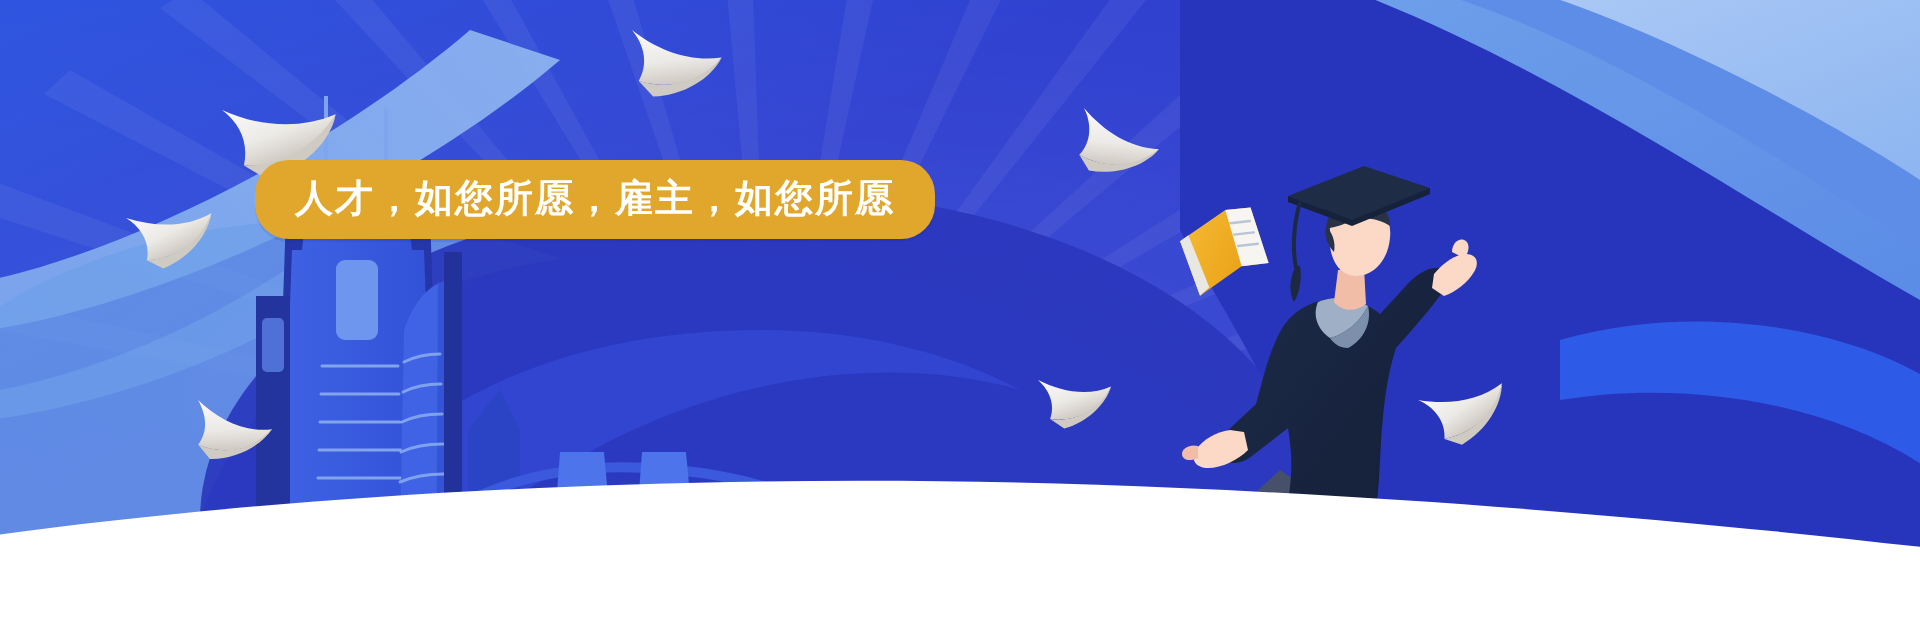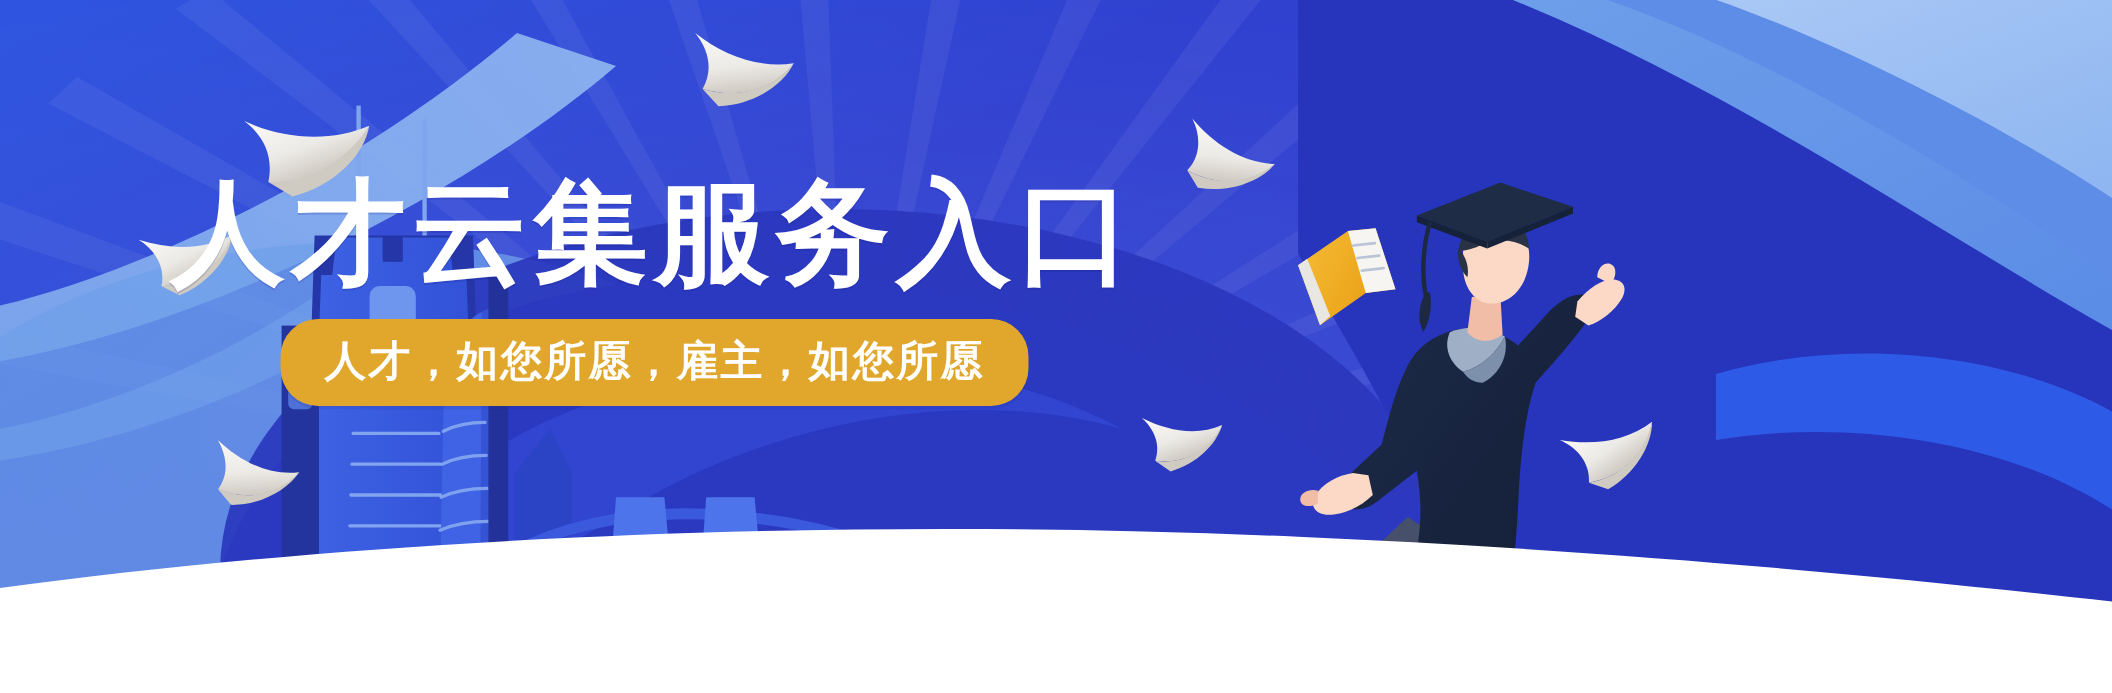--- a/index.html
+++ b/index.html
@@ -321,17 +321,16 @@
         <path d="M1452,252 C1452,244 1458,238 1464,240 C1470,242 1470,252 1464,258 Z" fill="#fbd9c6"></path>
       </g>
     </g>
   </svg>
 
   <svg class="layer" viewBox="0 0 1920 630" preserveAspectRatio="none" style="z-index:50;">
     <path d="M-10,640 L-10,536 C260,498 700,466 1180,488 C1460,500 1720,524 1930,548 L1930,640 Z" fill="#ffffff"></path>
   </svg>
 
   <div class="text-block">
-    <h1 class="title">人才云集服务入口</h1>
     <div class="pill">人才，如您所愿，雇主，如您所愿</div>
   </div>
 
 </div>
 
 </body></html>

